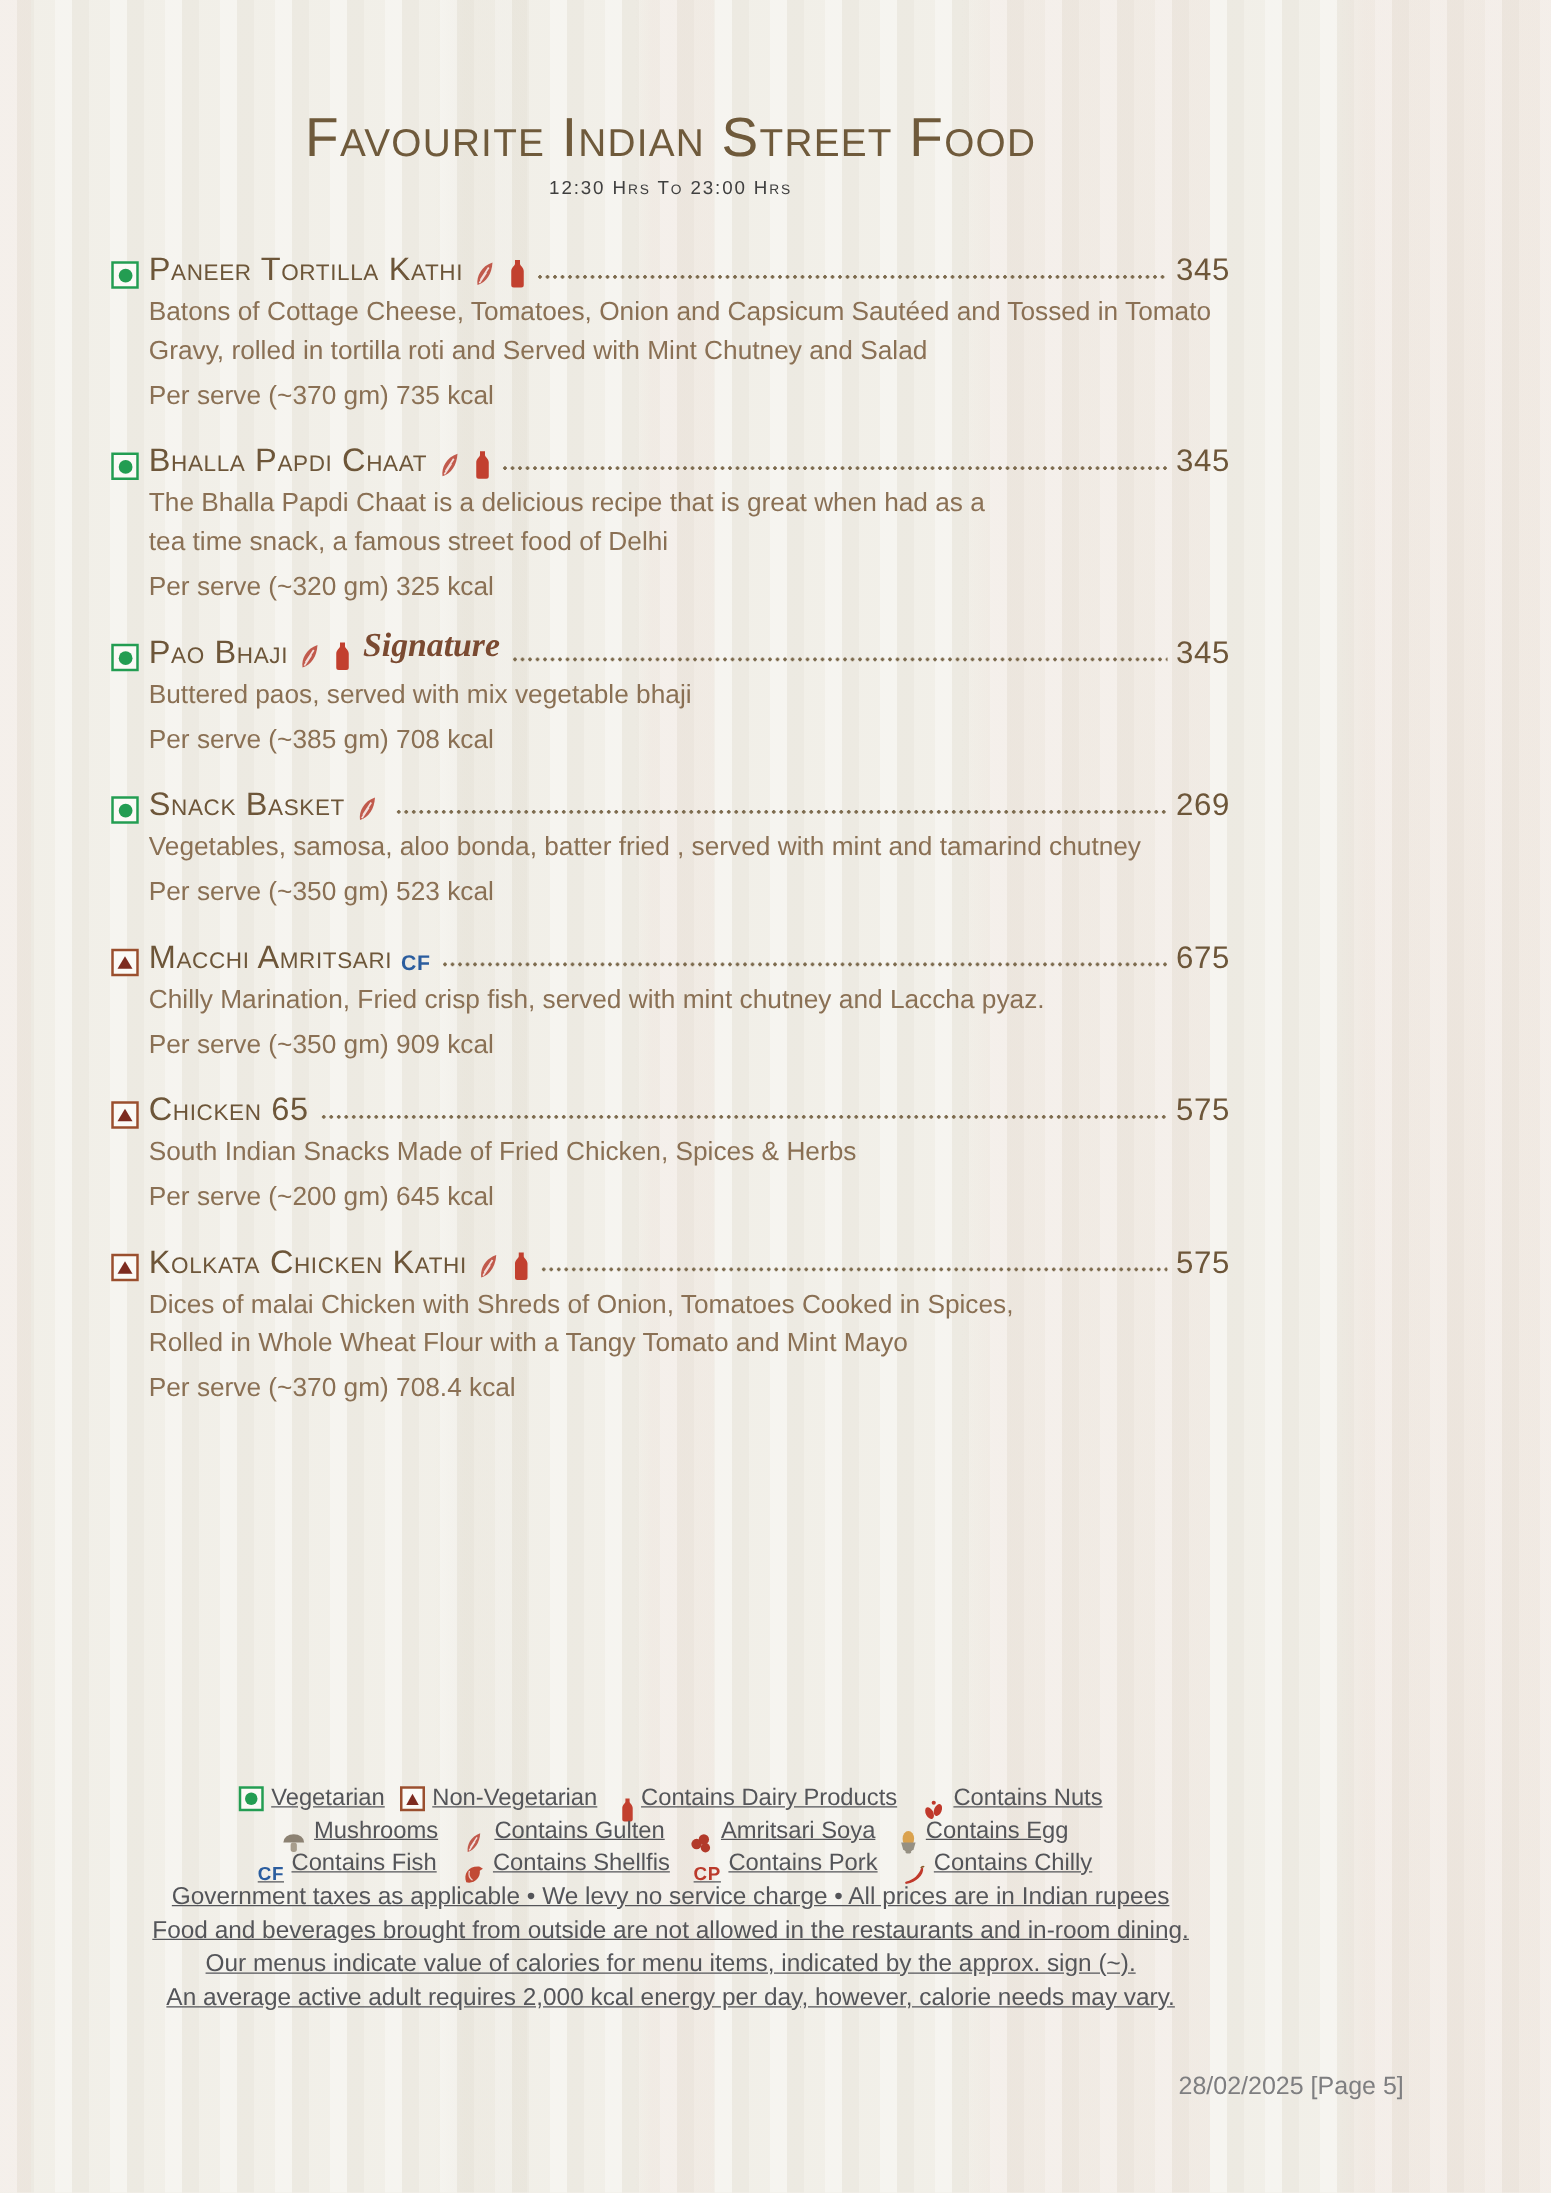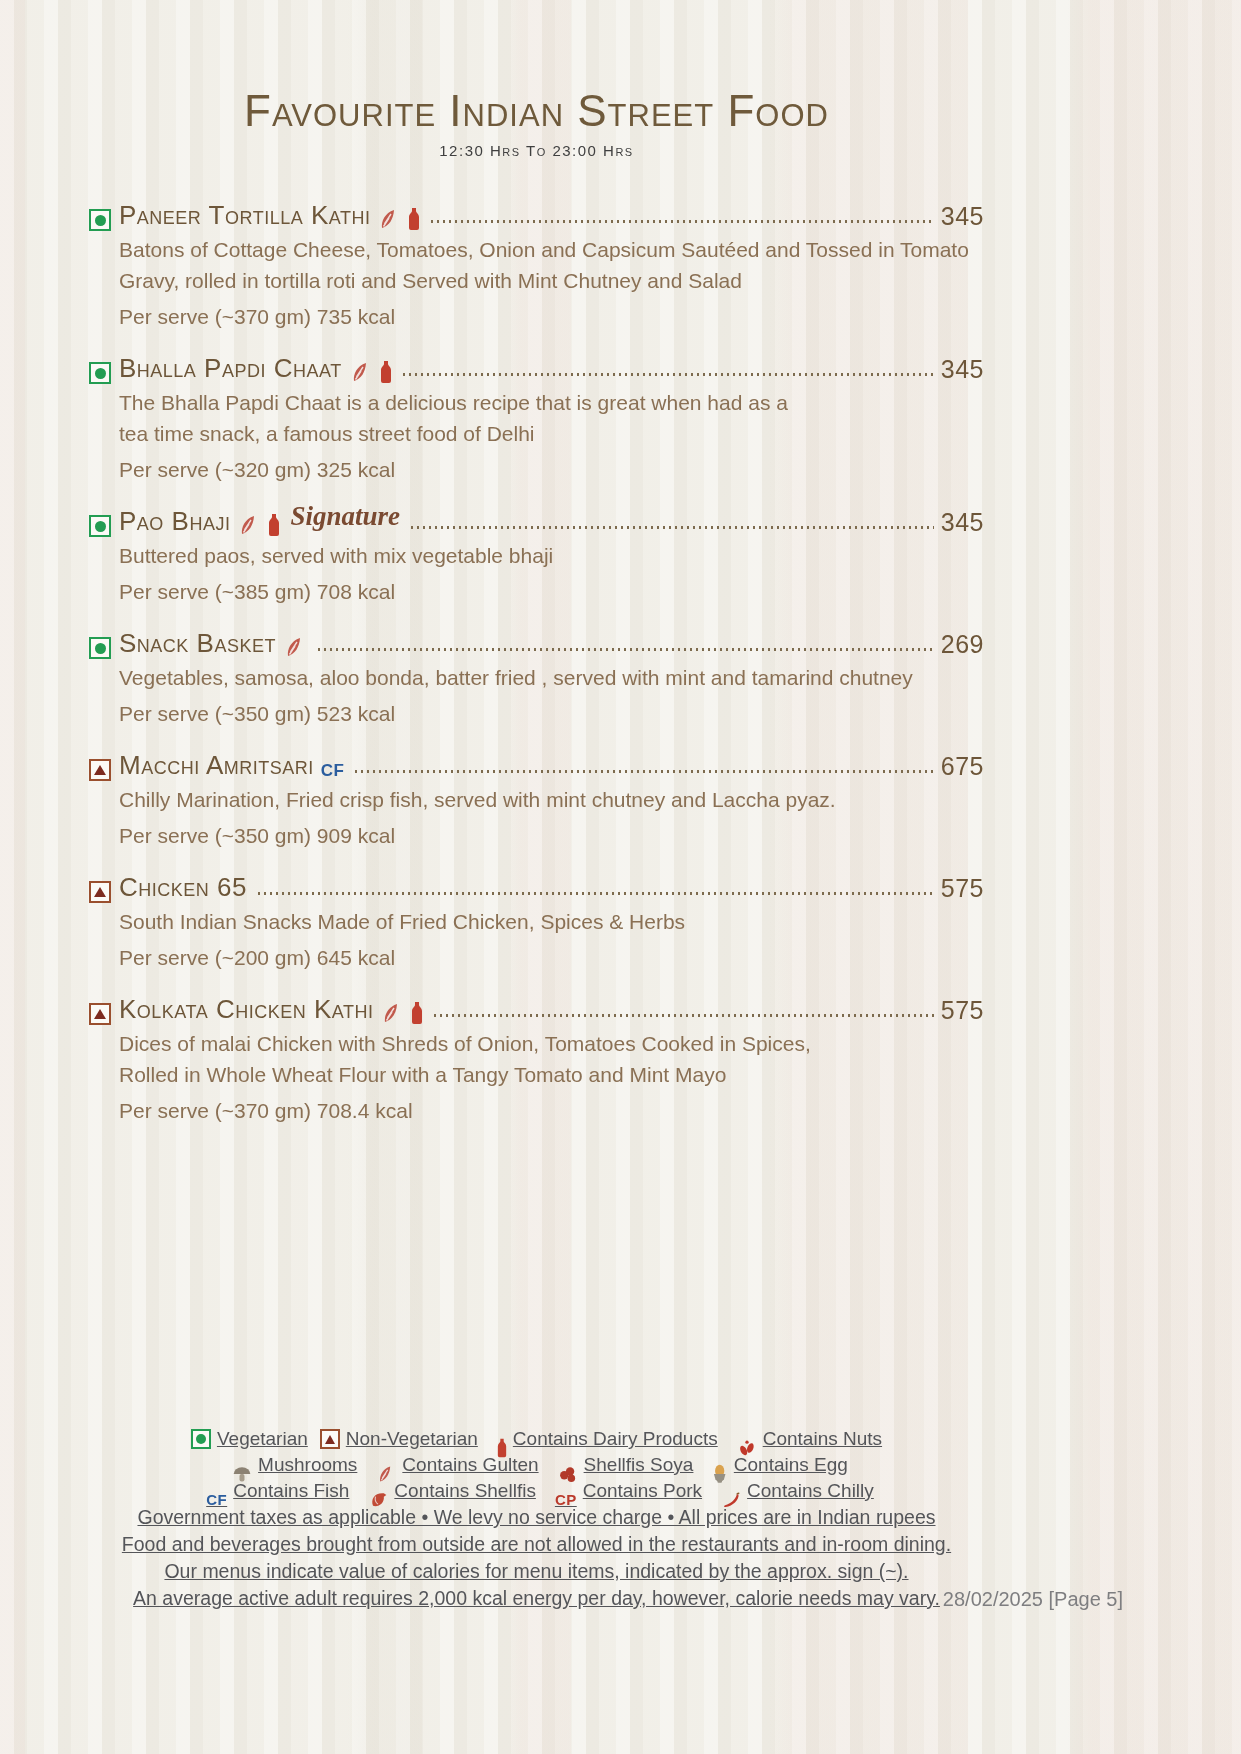--- a/index.html
+++ b/index.html
@@ -85,21 +85,21 @@
 
   
   .legend-block { margin-top:300px; text-align:center; color:#545559;text-decoration:underline; }
   .legend-row { display:flex; justify-content:center; align-items:center; gap:12px;
                 font-size:19px; line-height:26px; height:26px; }
   .legend-entry { display:inline-flex; align-items:center; gap:6px; }
   .legend-entry .diet { width:20px; height:20px; margin-right:0; }
   .legend-entry .diet.veg::after { width:10px; height:10px; }
   .legend-entry .diet.nonveg::after { border-left-width:5px; border-right-width:5px; border-bottom-width:9px; }
   .note { font-size:19.5px; line-height:27px; color:#545559; }
-  .footer-date { position:absolute; right:118px; top:1588px; font-size:20px; color:#7e7e80; }
+  .footer-date { position:absolute; right:118px; top:1658px; font-size:20px; color:#7e7e80; }
 </style>
 </head>
 <body>
 
 <div class="content">
   <div class="page-title">Favourite Indian Street Food</div>
   <div class="page-subtitle">12:30 Hrs To 23:00 Hrs</div>
 
   <div id="items">
   <div class="item">
@@ -313,21 +313,21 @@
           <span>Contains Gulten</span>
         </span>
         <span class="legend-entry">
           <span class="mi legend-ic">
             <svg viewBox="0 0 24 24">
               <circle cx="7.5" cy="13.5" r="5" fill="#b23a2a"></circle>
               <circle cx="14.5" cy="9" r="5" fill="#b23a2a"></circle>
               <circle cx="16" cy="17" r="4.5" fill="#b23a2a"></circle>
             </svg>
           </span>
-          <span>Shellfis Soya</span>
+          <span>Amritsari Soya</span>
         </span>
         <span class="legend-entry">
           <span class="mi legend-ic">
             <svg viewBox="0 0 20 26">
               <ellipse cx="10" cy="9" rx="6" ry="8" fill="#daa24e"></ellipse>
               <path d="M2.5 13 H17.5 L15.5 20 A6 4 0 0 1 4.5 20 Z" fill="#969083"></path>
               <rect x="7" y="21" width="6" height="3.5" rx="1.5" fill="#969083"></rect>
             </svg>
           </span>
           <span>Contains Egg</span>

